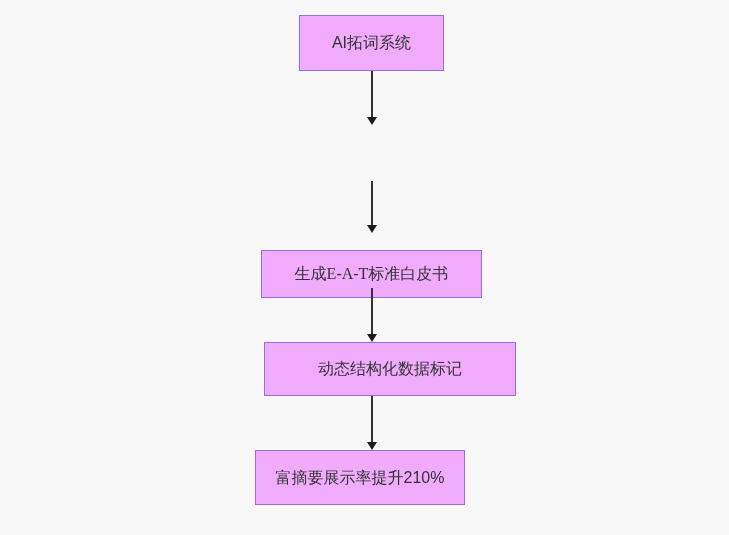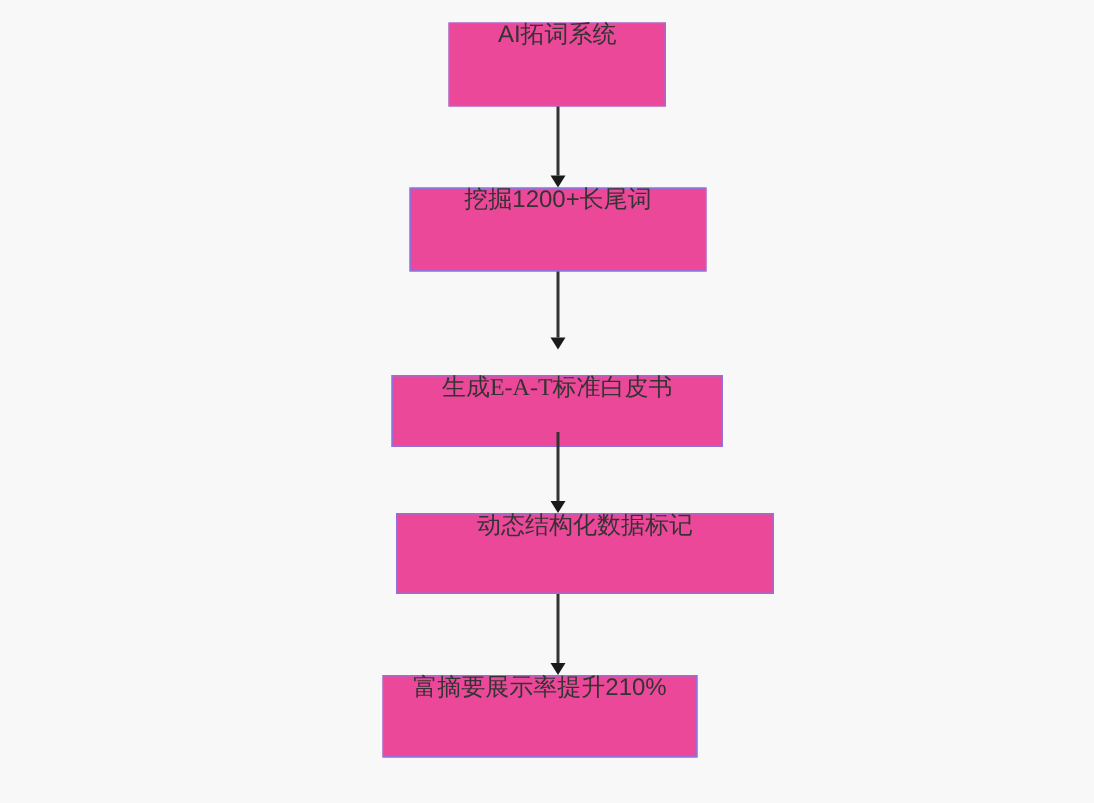--- a/index.html
+++ b/index.html
@@ -10,23 +10,24 @@
     position: relative;
     width: 729px;
     height: 535px;
     background: #f8f8f8;
     font-family: "Liberation Sans", "DejaVu Sans", sans-serif;
     overflow: hidden;
   }
   .node {
     position: absolute;
     box-sizing: border-box;
-    background: #ec4899;
+    background: #f0abfc;
     border: 1px solid #9370DB;
     display: flex;
+    align-items: center;
     justify-content: center;
     color: #333333;
     font-size: 16px;
     line-height: 1;
     white-space: nowrap;
   }
   .n1 { left: 299px; top: 15px;  width: 145px; height: 56px; }
   .n2 { left: 273px; top: 125px; width: 198px; height: 56px; }
   .n3 { left: 261px; top: 250px; width: 221px; height: 48px; font-family: Liberation Serif, serif; }
   .n4 { left: 264px; top: 342px; width: 252px; height: 54px; }
@@ -64,23 +65,20 @@
 
   <div class="node n1">
     <span>AI拓词系统</span>
   </div>
 
   <div class="arrow a1">
     <div class="arrow-line"></div>
     <div class="arrow-head"></div>
   </div>
 
-  <div class="node n2">
-    <span>挖掘1200+长尾词</span>
-  </div>
 
   <div class="arrow a2">
     <div class="arrow-line"></div>
     <div class="arrow-head"></div>
   </div>
 
   <div class="node n3">
     <span>生成E-A-T标准白皮书</span>
   </div>
 

